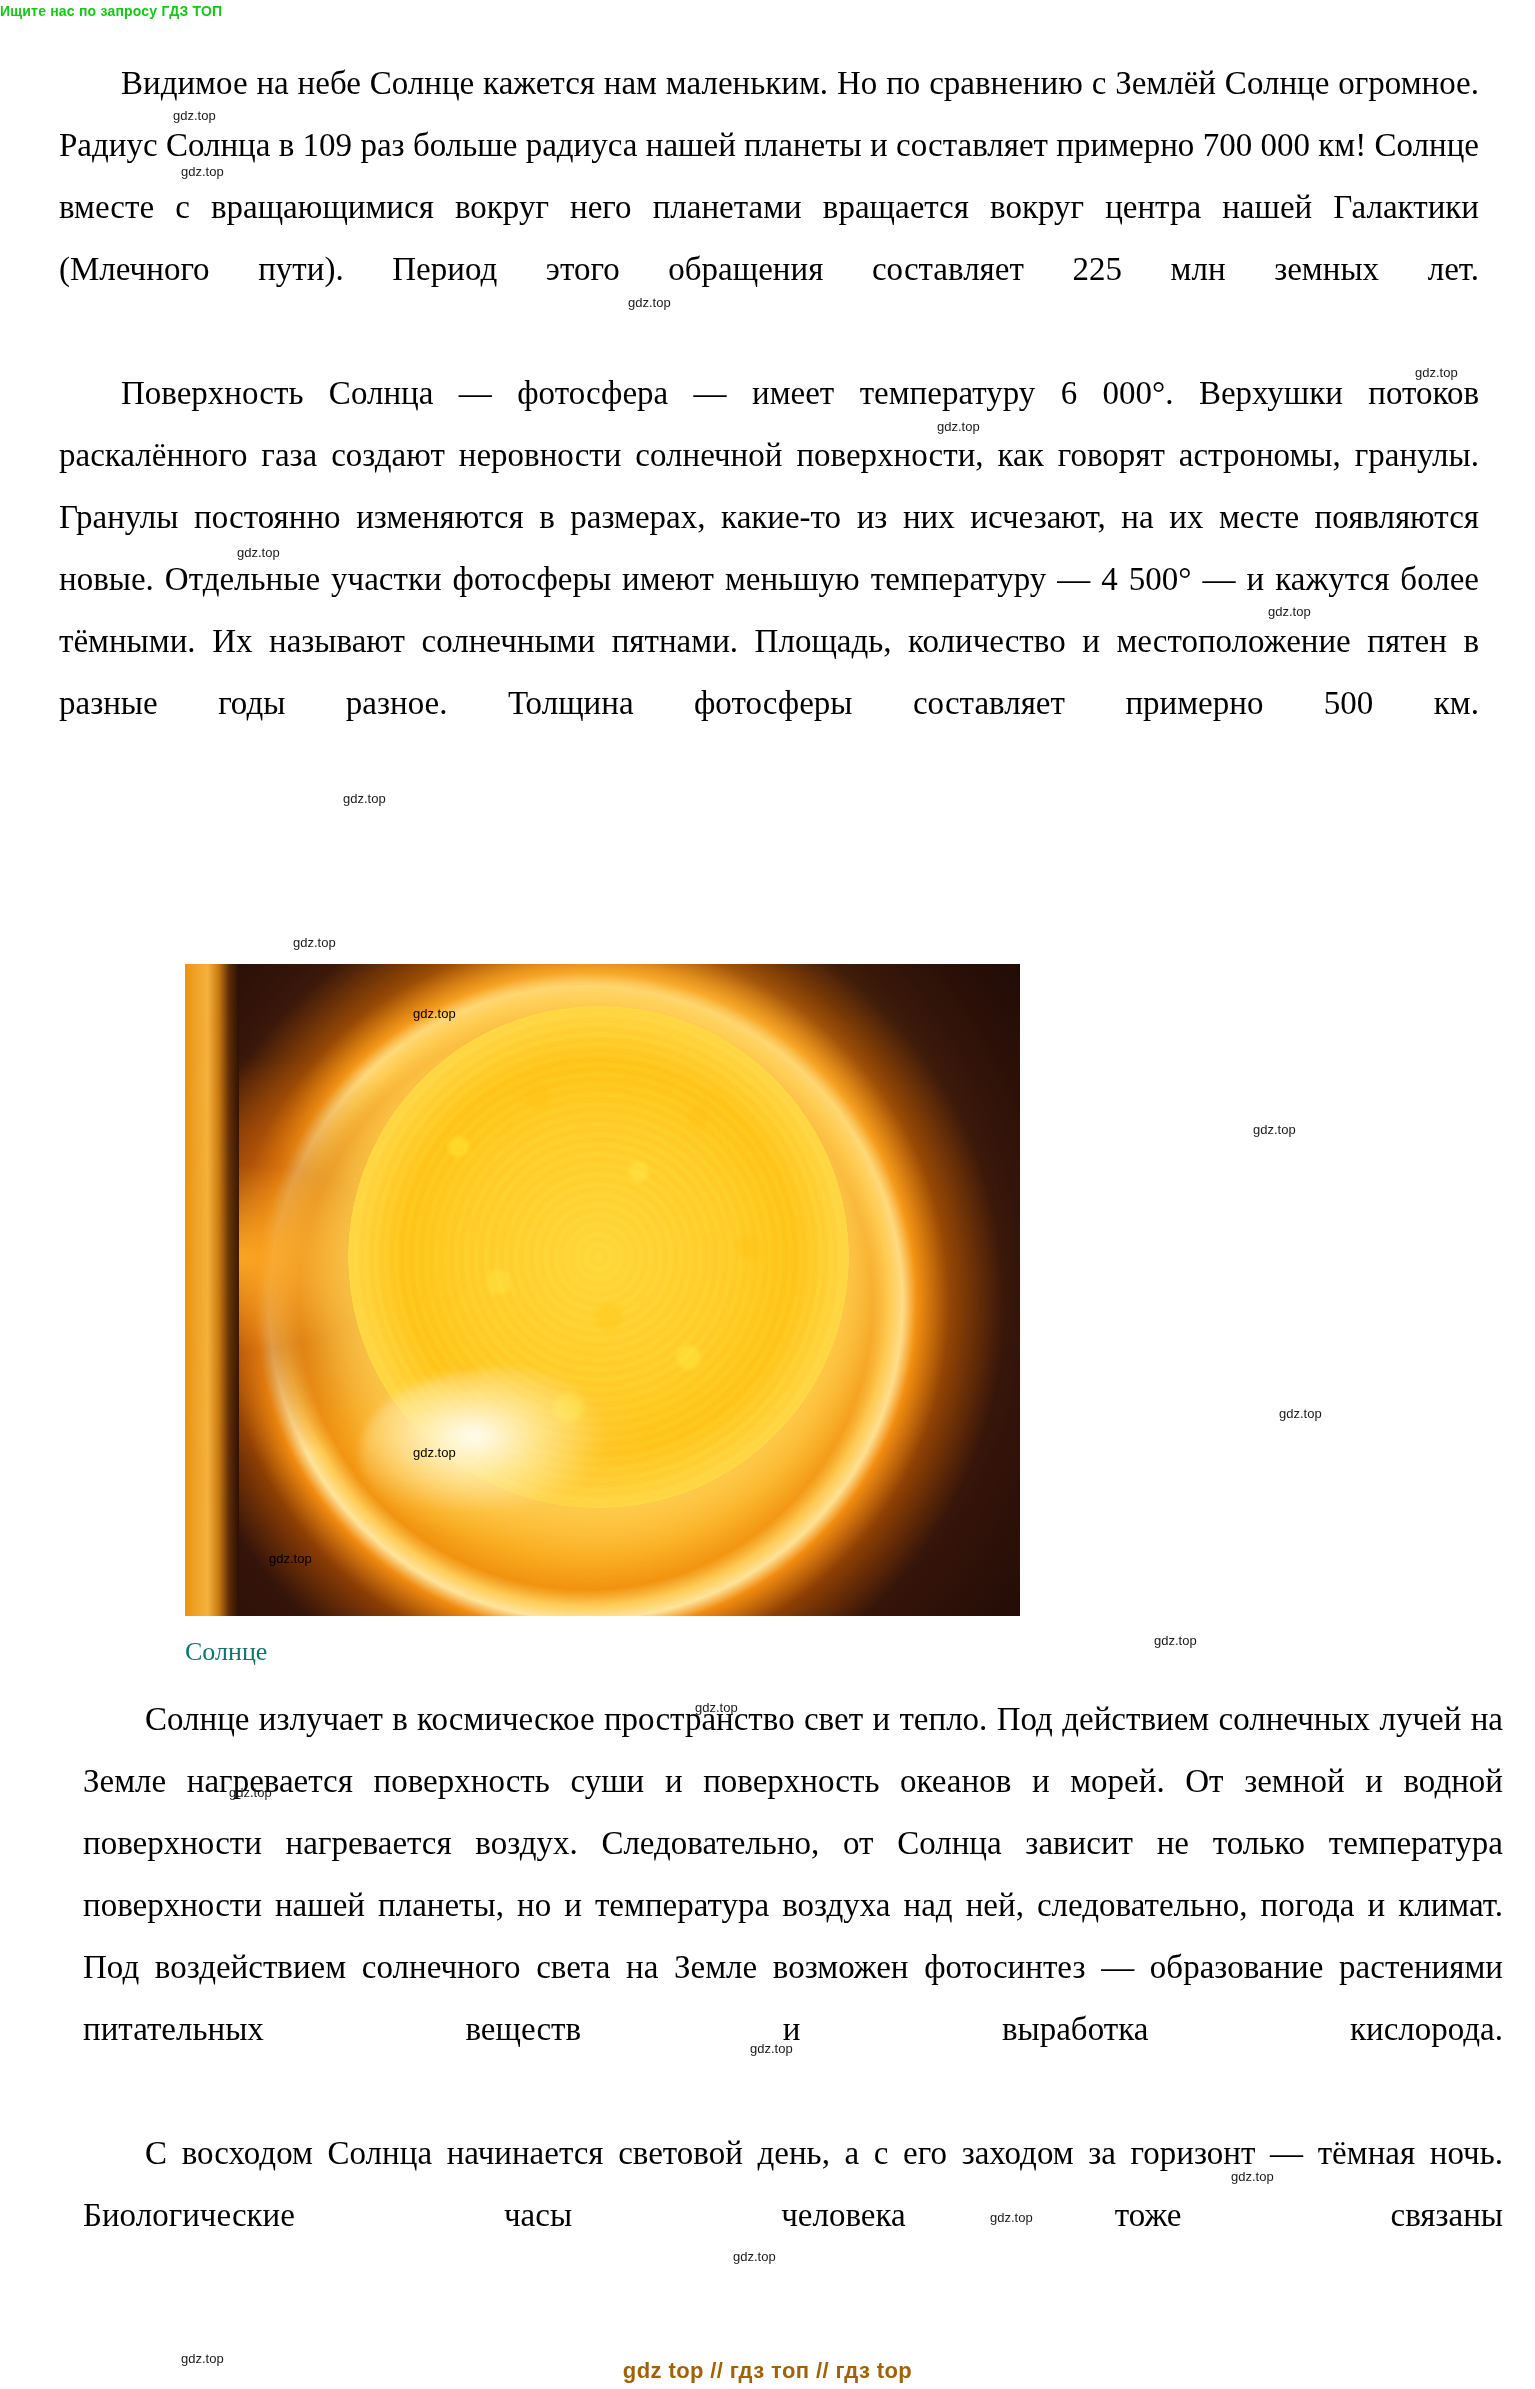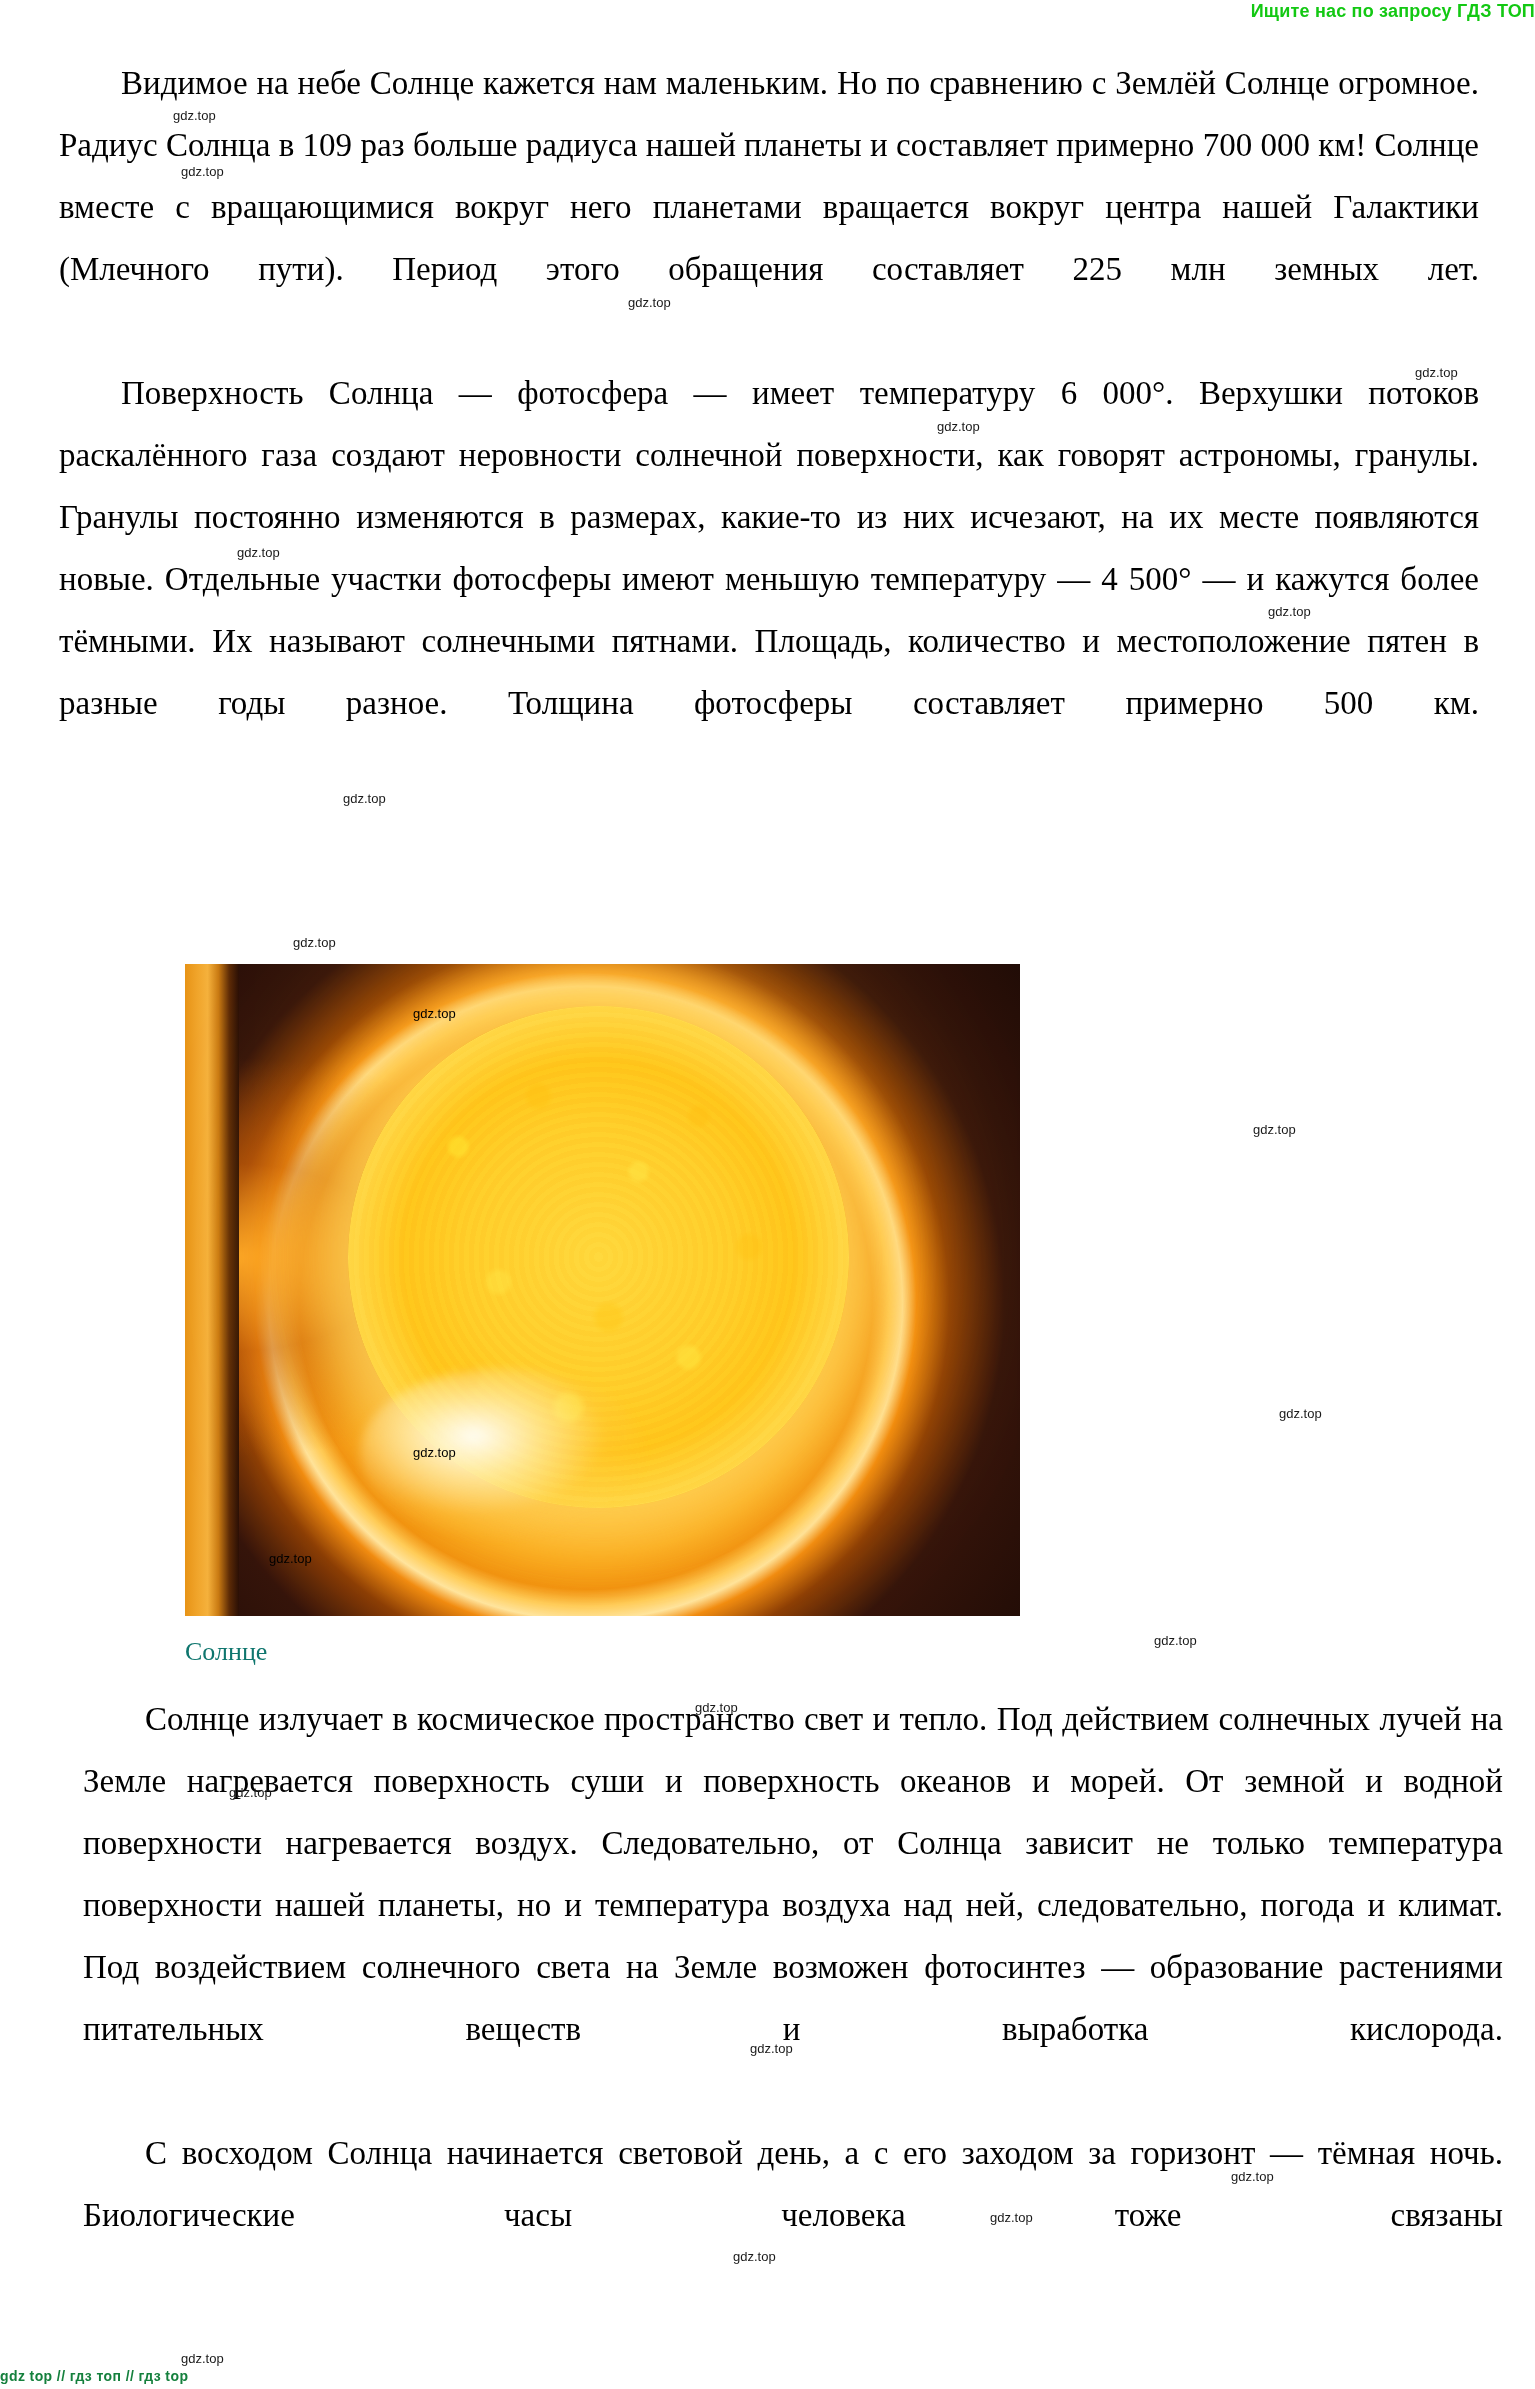--- a/index.html
+++ b/index.html
@@ -15,23 +15,23 @@
     font-family: "Liberation Serif", "DejaVu Serif", serif;
     overflow: hidden;
   }
 
   
   .promo-header {
     position: absolute;
     top: 0px;
     left: 0;
     width: 100%;
-    text-align: right;
+    text-align: left;
     font-family: "Liberation Sans", sans-serif;
-    font-size: 18px;
+    font-size: 14px;
     font-weight: 700;
     color: #13c813;
     letter-spacing: 0.2px;
     line-height: 23.4px;
   }
 
   
   .content {
     position: absolute;
     left: 59px;
@@ -162,24 +162,25 @@
     margin-top: 16px;
   }
   .wm.on-photo { color: #000000; }
 
   
   .promo-footer {
     position: absolute;
     left: 0;
     bottom: 4.7px;
     width: 100%;
+    text-align: center;
     font-family: "Liberation Sans", sans-serif;
-    font-size: 14px;
+    font-size: 22px;
     font-weight: 700;
-    color: #15803d;
+    color: #a16207;
     letter-spacing: 0.4px;
   }
 </style>
 </head>
 <body>
 
 <div class="page">
 
   <div class="promo-header">Ищите нас по запросу ГДЗ ТОП</div>
 

